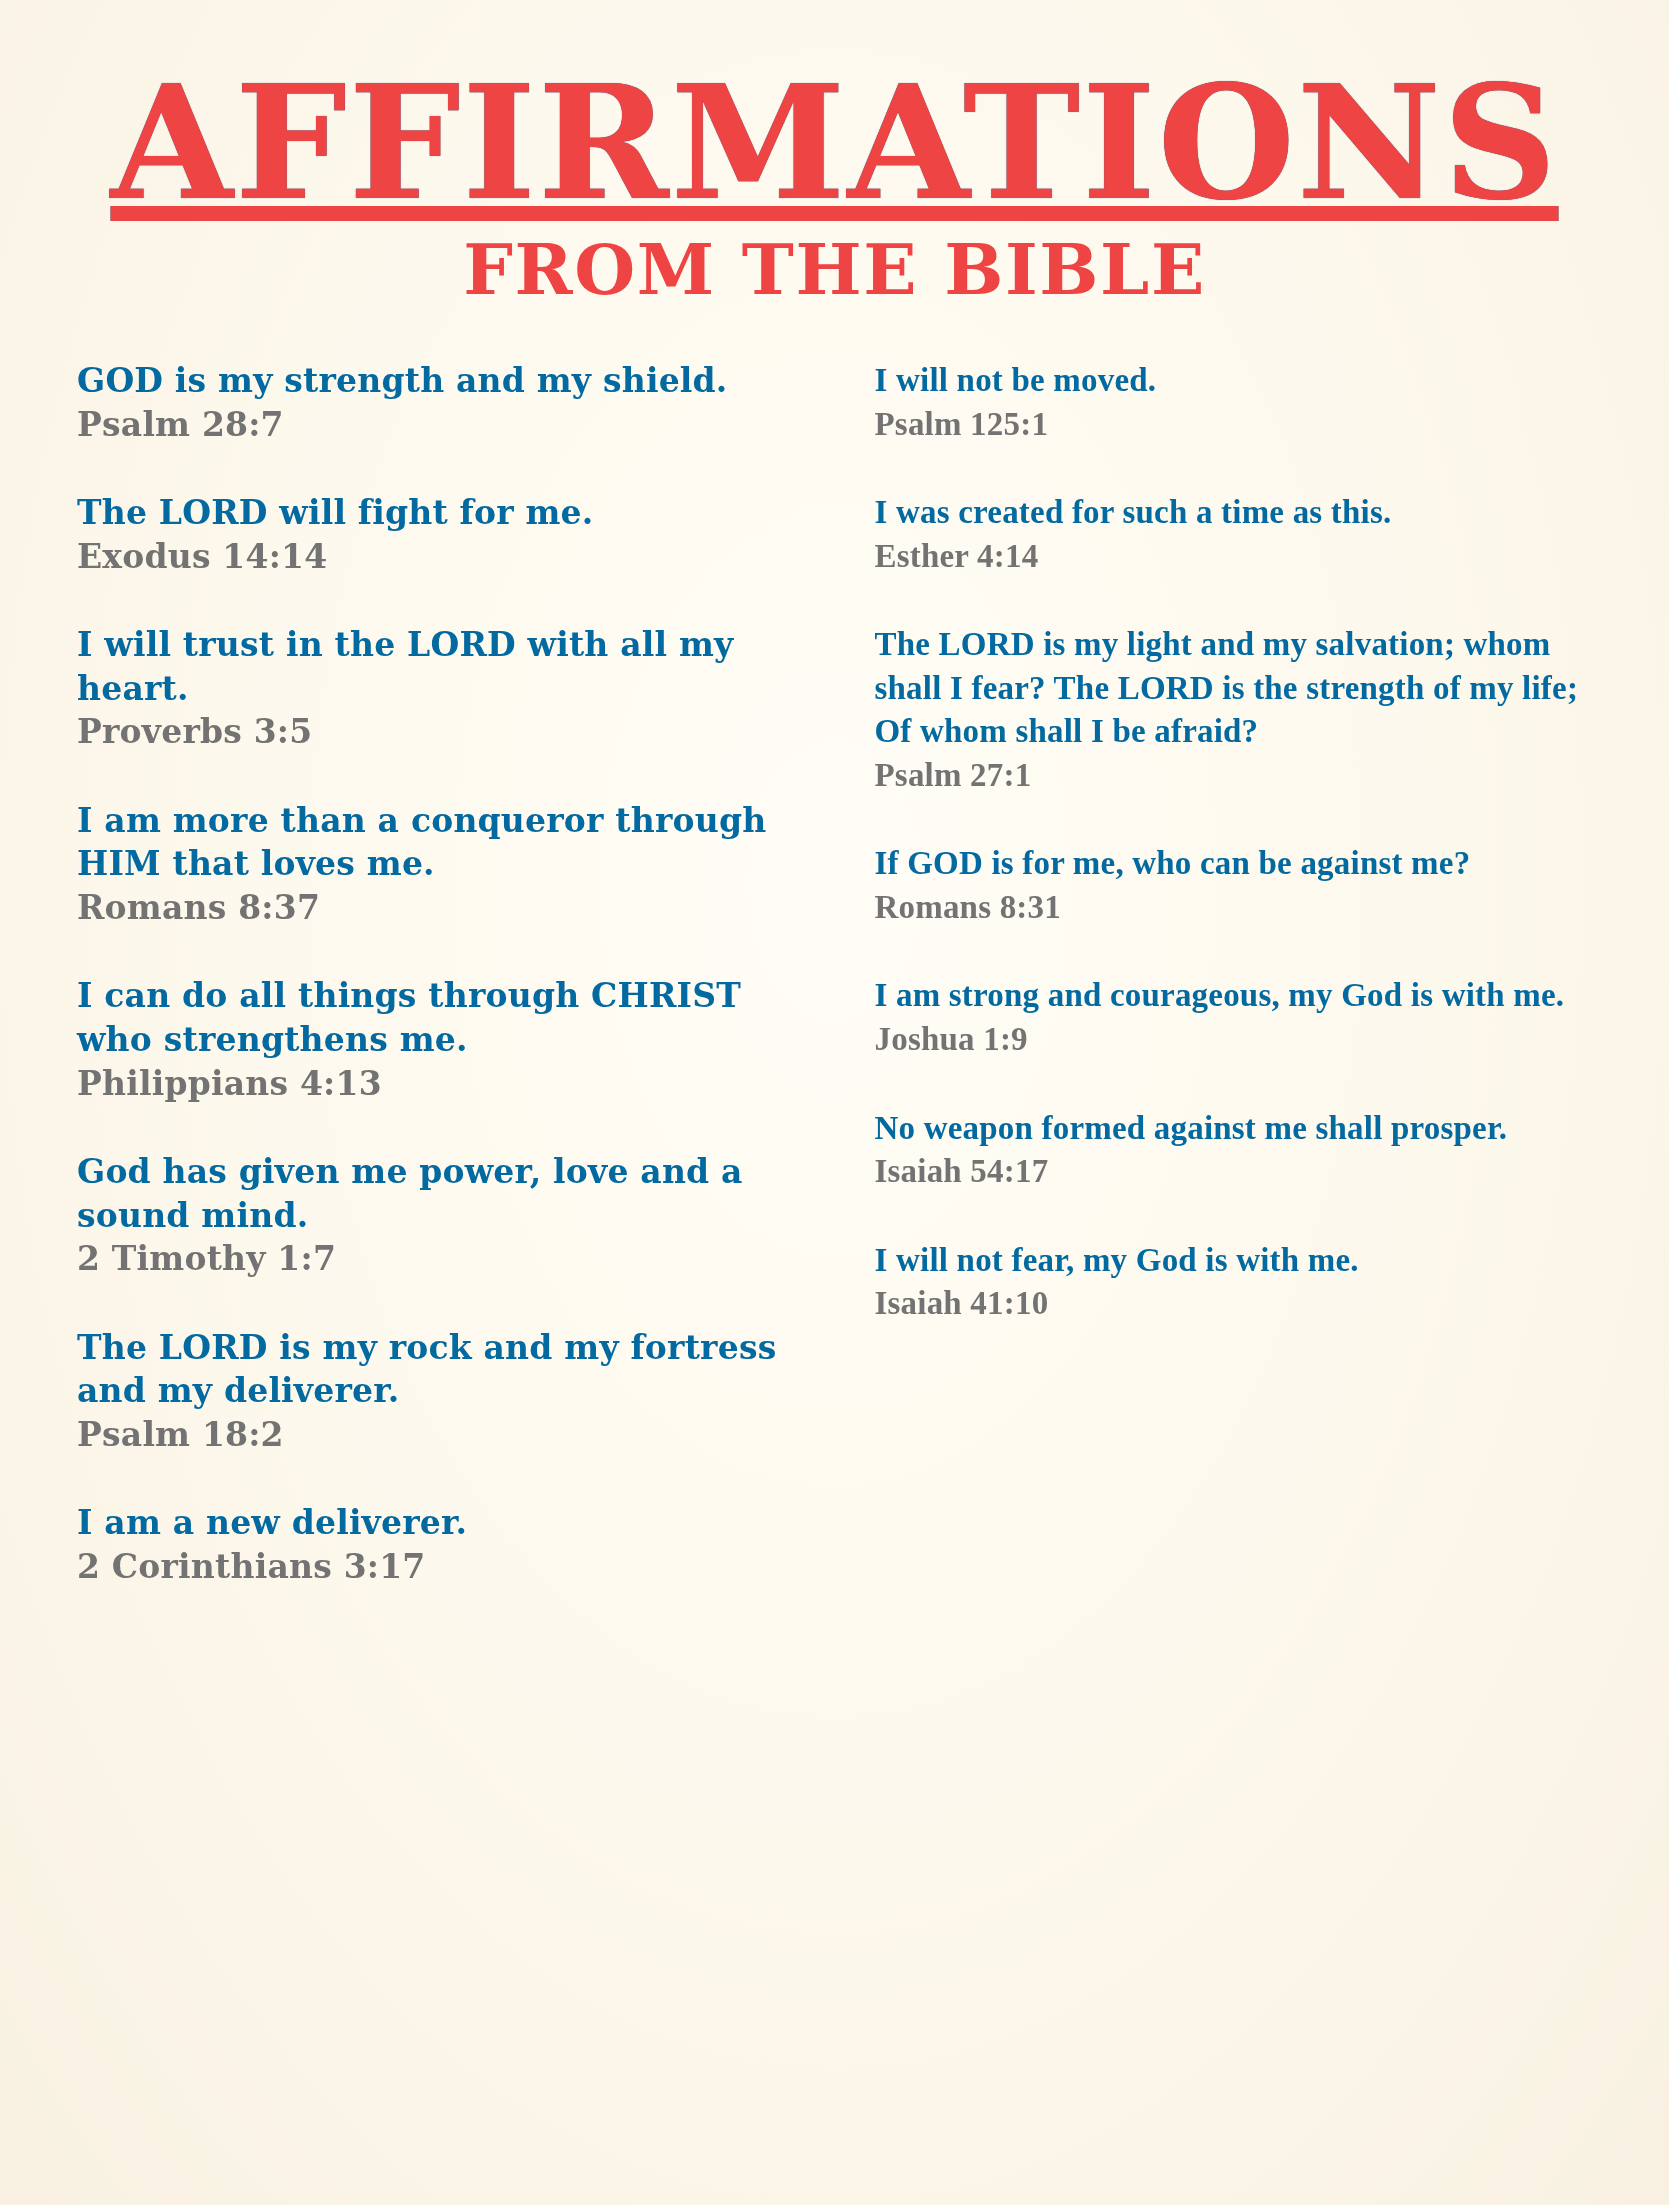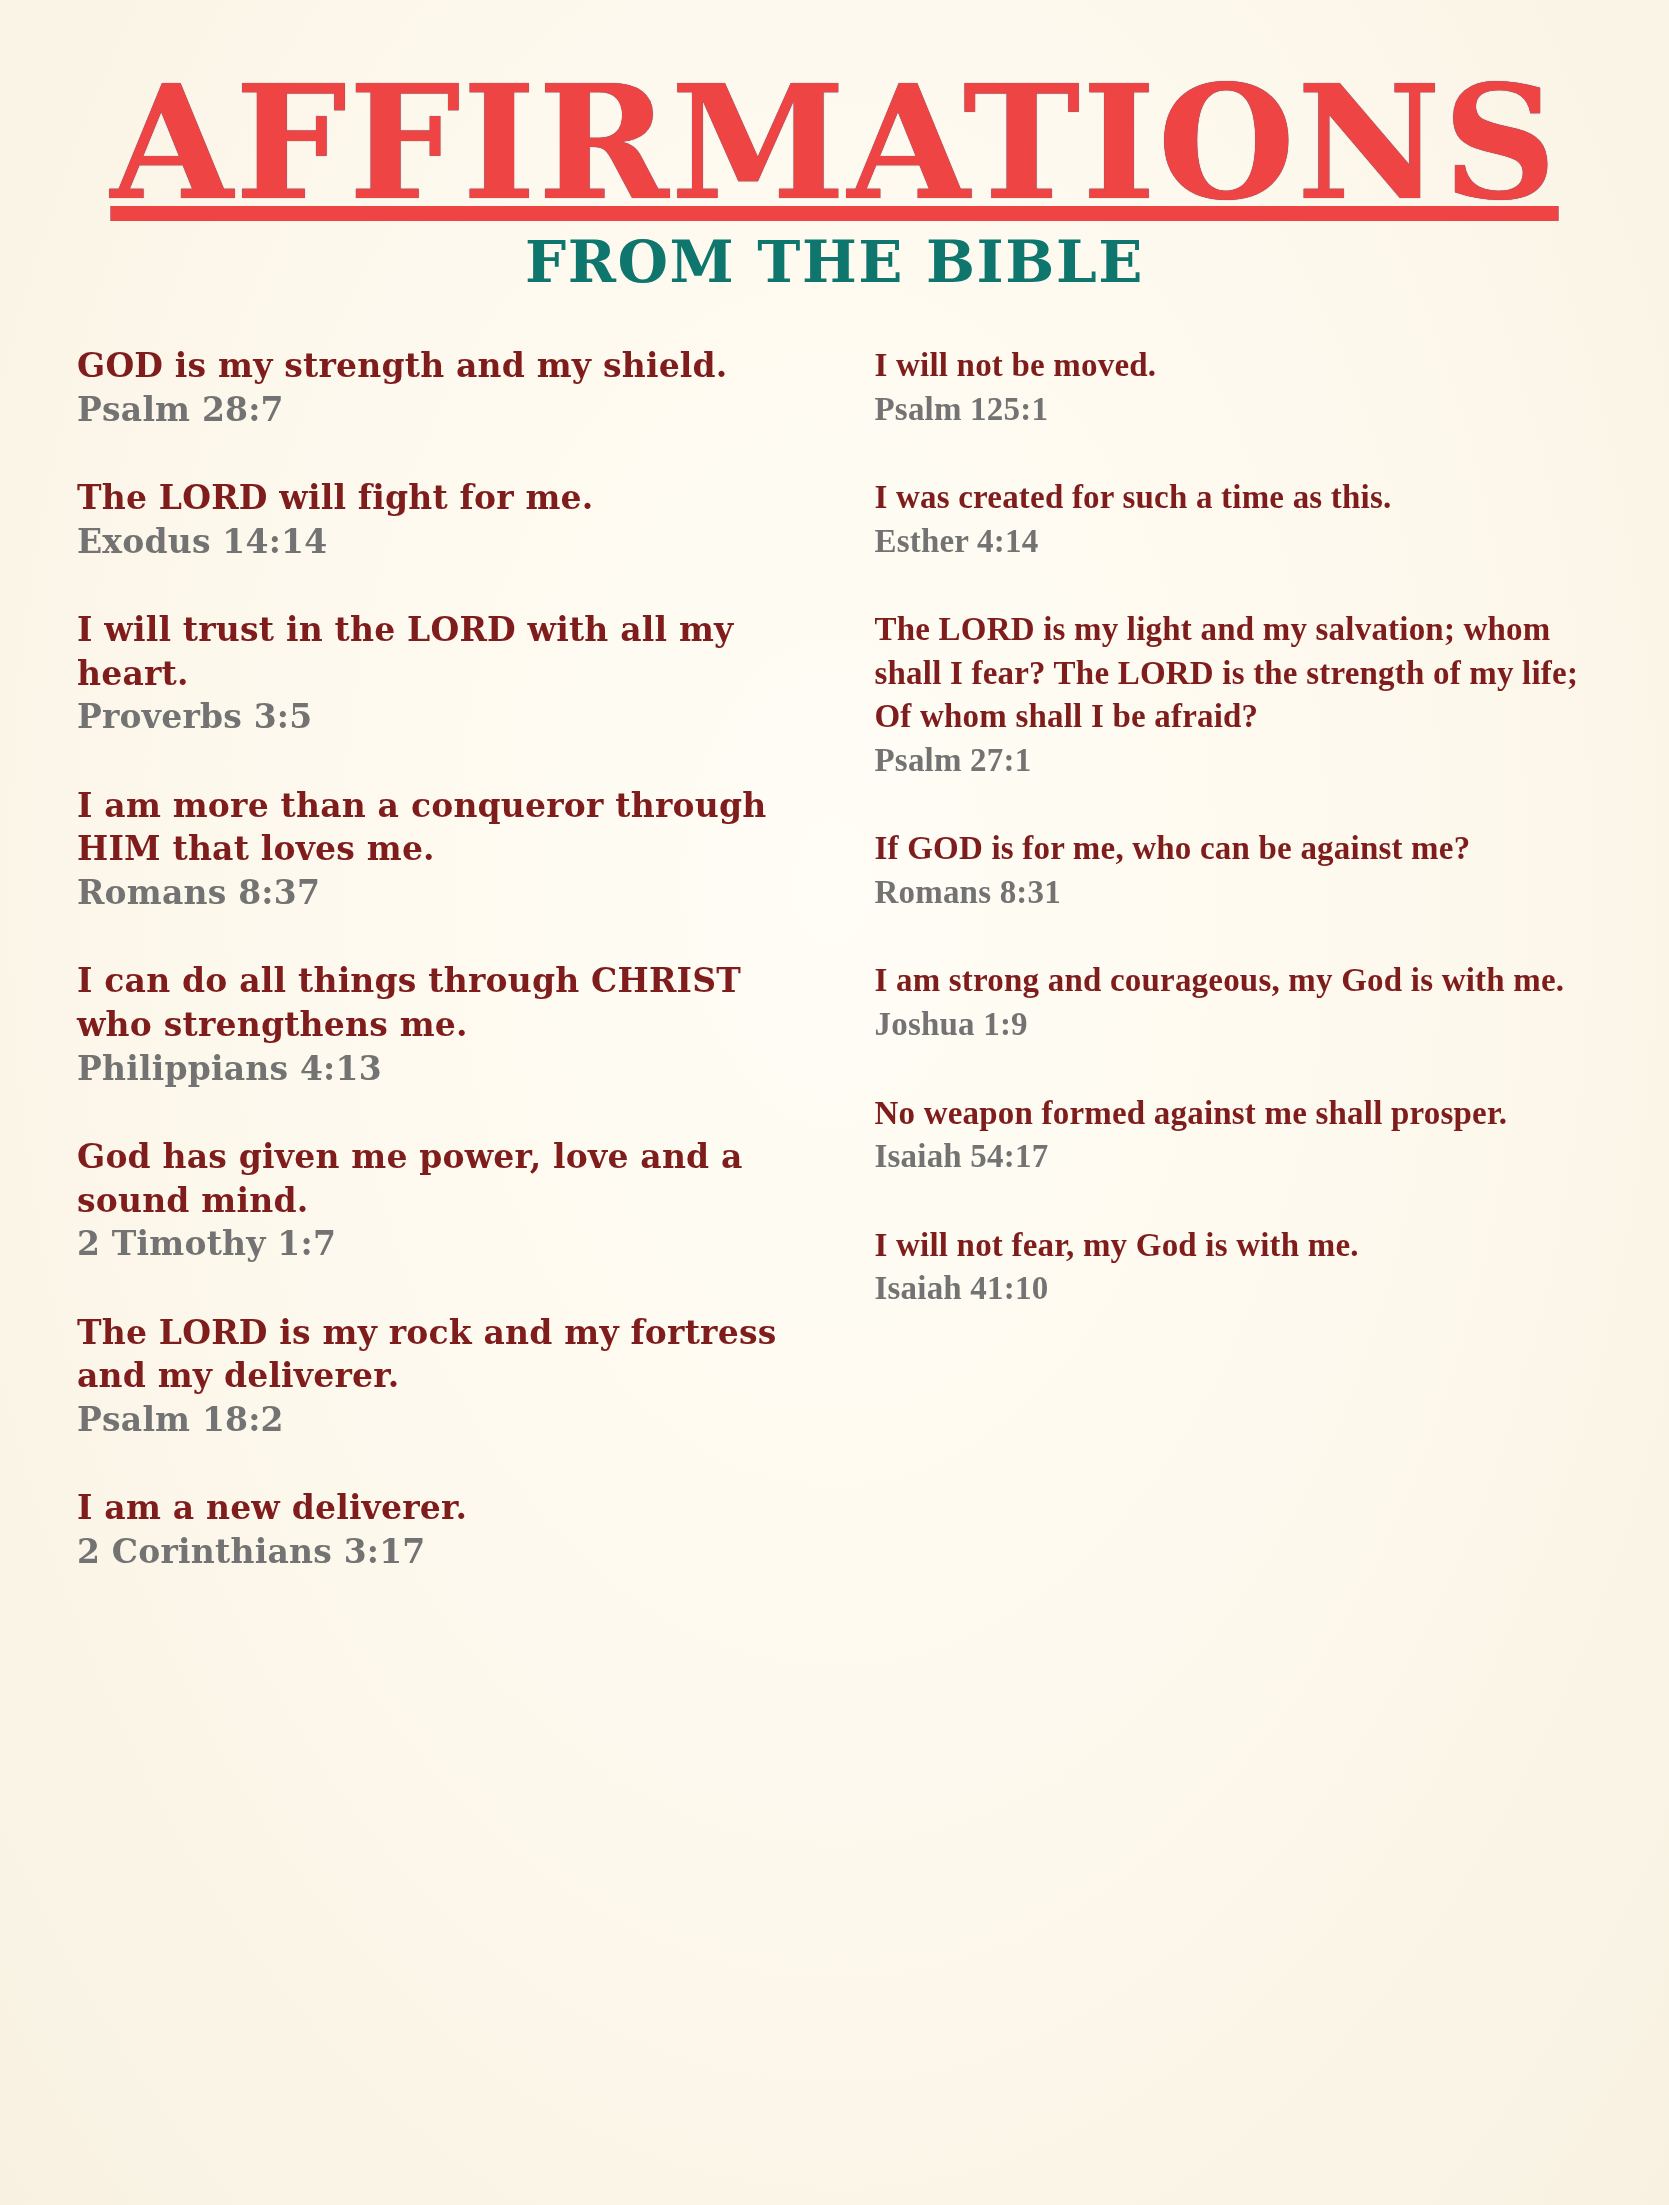--- a/index.html
+++ b/index.html
@@ -44,23 +44,23 @@
     color: #ef4444;
     margin: 0;
     text-transform: uppercase;
     
     text-shadow: 0 0 0.8px #1c3f77;
     text-decoration: underline;
   }
   .sub-title {
     font-family: "DejaVu Serif", serif;
     font-weight: bold;
-    font-size: 58px;
+    font-size: 70px;
     letter-spacing: 1.6px;
-    color: #0f766e;
+    color: #ef4444;
     margin: 4.8px 0 0 0;
     text-transform: uppercase;
   }
 
   
   .columns {
     display: flex;
     gap: 80px;
     margin-top: 48px;
   }
@@ -72,21 +72,21 @@
     margin-bottom: 45px;
   }
   .verse:last-child {
     margin-bottom: 0;
   }
   .verse-text {
     font-family: "DejaVu Serif", serif;
     font-weight: bold;
     font-size: 33px;
     line-height: 1.32;
-    color: #7f1d1d;
+    color: #0369a1;
     margin: 0;
     letter-spacing: 0.2px;
   }
   .verse-ref {
     font-family: "DejaVu Serif", serif;
     font-weight: bold;
     font-size: 33px;
     line-height: 1.32;
     color: #737373;
     margin: 0;

